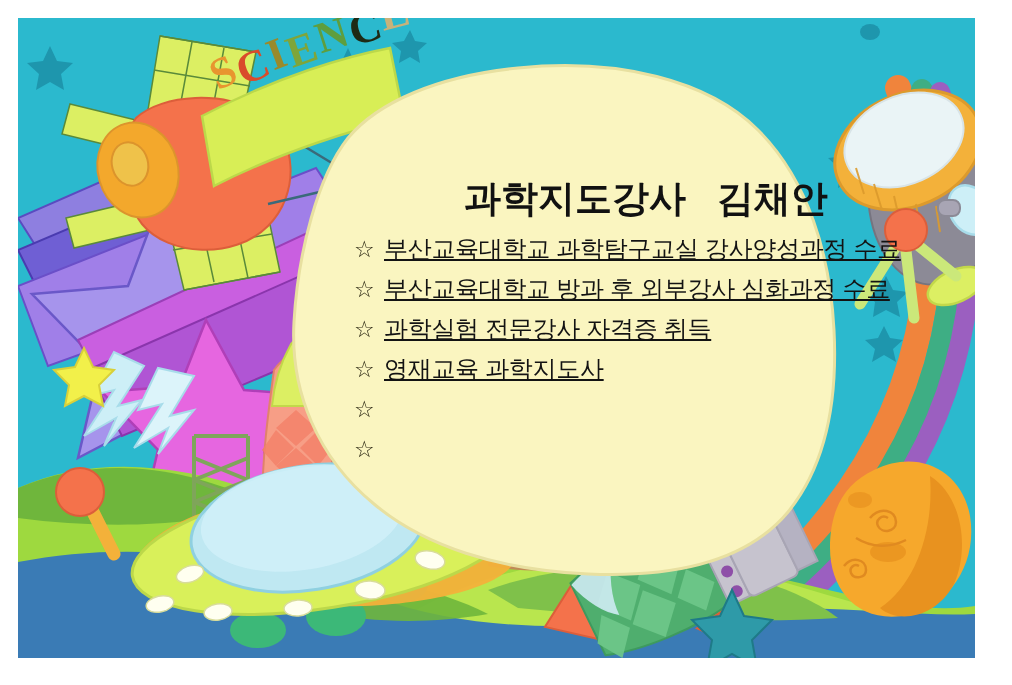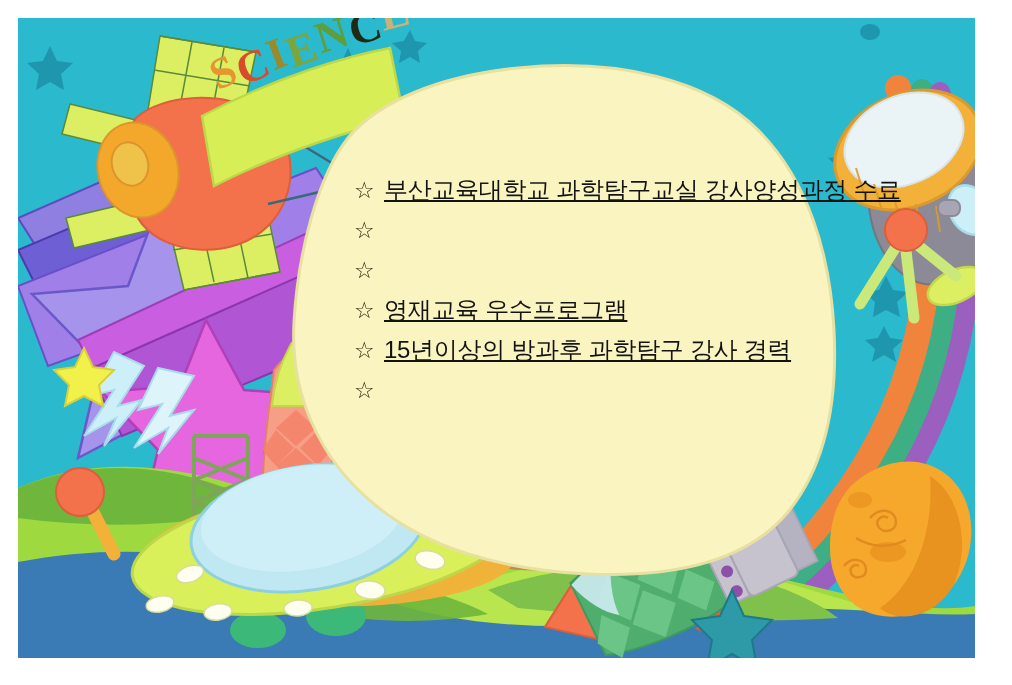--- a/index.html
+++ b/index.html
@@ -285,38 +285,40 @@
              C 600 40, 690 62, 740 112
              C 790 162, 812 236, 816 312
              C 820 390, 806 450, 770 494
              C 730 542, 660 560, 570 556
              C 480 552, 406 528, 356 486
              C 300 440, 272 374, 276 304
              C 280 234, 300 158, 330 120 Z" fill="#FAF5C0" stroke="#E8E0A0" stroke-width="3"></path>
   </svg>
 
   <div id="textwrap">
+    <div id="title">과학지도강사   김채안</div>
     <ul id="bullets">
         <li>
           <span class="star">☆</span>
           <span class="txt">부산교육대학교 과학탐구교실 강사양성과정 수료</span>
         </li>
         <li>
           <span class="star">☆</span>
-        </li>
-        <li>
-          <span class="star">☆</span>
-        </li>
-        <li>
-          <span class="star">☆</span>
-          <span class="txt">영재교육 우수프로그램</span>
-        </li>
-        <li>
-          <span class="star">☆</span>
-          <span class="txt">15년이상의 방과후 과학탐구 강사 경력</span>
+          <span class="txt">부산교육대학교 방과 후 외부강사 심화과정 수료</span>
+        </li>
+        <li>
+          <span class="star">☆</span>
+          <span class="txt">과학실험 전문강사 자격증 취득</span>
+        </li>
+        <li>
+          <span class="star">☆</span>
+          <span class="txt">영재교육 과학지도사</span>
+        </li>
+        <li>
+          <span class="star">☆</span>
         </li>
         <li>
           <span class="star">☆</span>
         </li>
       </ul>
   </div>
 
 </div>
 
 </body></html>

